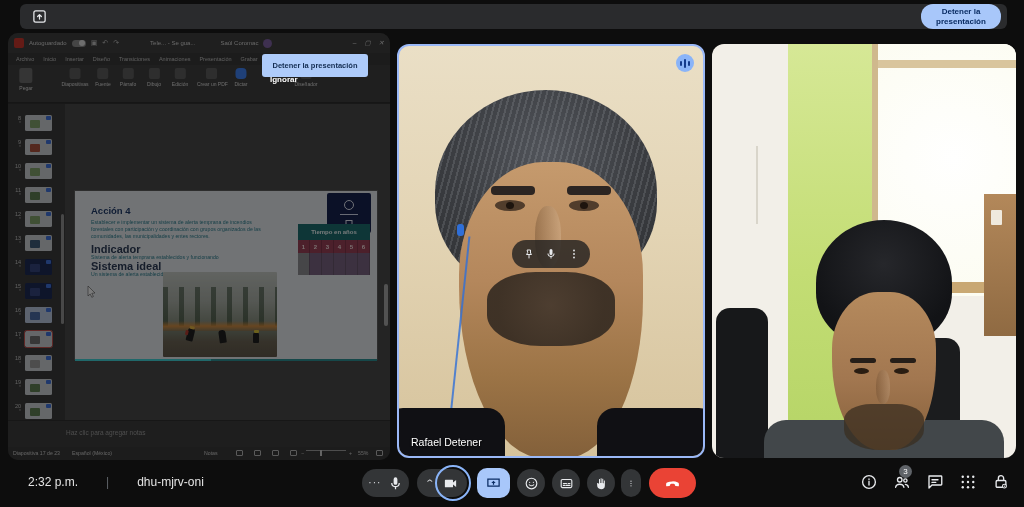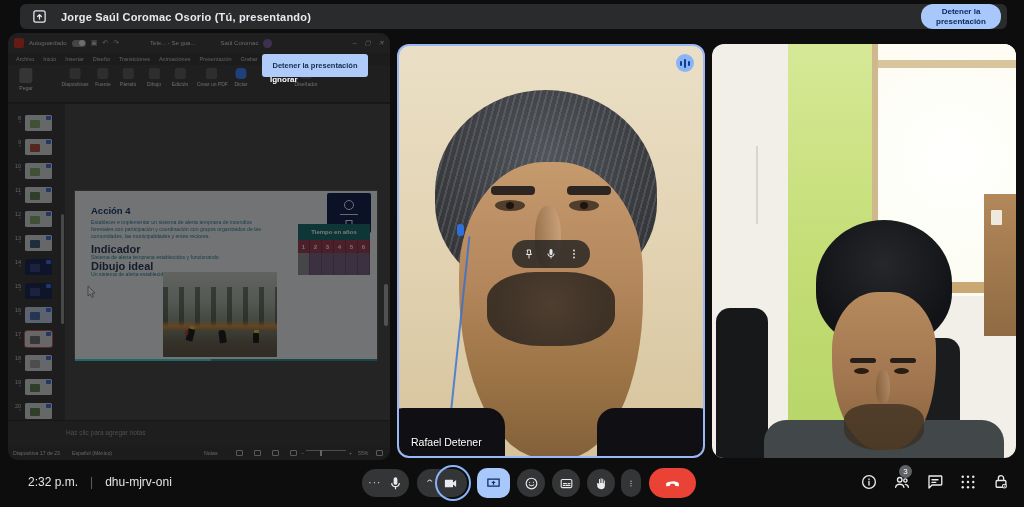--- a/index.html
+++ b/index.html
@@ -131,21 +131,21 @@
   .b-face{position:absolute;left:120px;top:248px;width:104px;height:158px;border-radius:44% 44% 42% 46%/36% 36% 56% 58%;
     background:linear-gradient(180deg,#b58a5d 0%,#a27750 55%,#855f3a 100%);}
   .b-brow{position:absolute;top:66px;width:26px;height:5px;background:#261e18;border-radius:3px;}
   .b-eye{position:absolute;top:76px;width:15px;height:6px;background:#2a1d12;border-radius:50%;}
   .b-nose{position:absolute;left:44px;top:78px;width:14px;height:34px;border-radius:45%;background:linear-gradient(90deg,rgba(60,35,15,.22),rgba(255,240,220,.15));}
   .b-beard{position:absolute;left:12px;top:112px;width:80px;height:46px;border-radius:34% 34% 44% 44%;background:rgba(58,45,32,.75);}
   .b-shirt{position:absolute;left:52px;bottom:-6px;width:240px;height:44px;background:#42474a;border-radius:22px 22px 0 0;}
 
   
   .bottombar{position:absolute;left:0;right:0;bottom:0;height:47px;background:#0d0d0d;}
-  .bb-left{position:absolute;left:28px;top:15px;display:flex;align-items:center;gap:12px;color:#e3e3e3;font-size:12px;}
+  .bb-left{position:absolute;left:28px;top:15px;display:flex;align-items:center;gap:28px;color:#e3e3e3;font-size:12px;}
   .bb-sep{color:#5f6368;}
   .controls{position:absolute;left:362px;top:8px;display:flex;align-items:center;}
   .ctl-pill{height:28px;background:#333537;border-radius:14px;display:flex;align-items:center;justify-content:space-evenly;color:#e8eaed;}
   .pill-mic{width:47px;}
   .pill-cam{width:50px;margin-left:8px;position:relative;}
   .dots-h{font-size:10px;letter-spacing:1px;color:#dadce0;line-height:1;}
   .chev{font-size:9px;color:#dadce0;line-height:1;transform:scaleX(1.4);}
   .cam-ring{position:absolute;right:-4px;top:-4px;width:36px;height:36px;border:2px solid #8ab4f8;border-radius:50%;pointer-events:none;}
   .btn-present{width:33px;height:30px;margin-left:10px;background:#a8c7fa;border:none;border-radius:10px;color:#0a2c63;display:flex;align-items:center;justify-content:center;cursor:pointer;}
   .ctl-circle{width:28px;height:28px;border-radius:50%;background:#333537;border:none;color:#e8eaed;display:flex;align-items:center;justify-content:center;margin-left:7px;cursor:pointer;}
@@ -161,21 +161,20 @@
 </head>
 <body>
 
 <div class="stage">
 
   <div class="topbar">
     <svg class="p-icon" viewBox="0 0 24 24" fill="none" stroke="currentColor" stroke-width="2">
         <rect x="3" y="3" width="18" height="18" rx="3"></rect>
         <path d="M12 16v-5.5M9 12l3-3 3 3" stroke-linecap="round" stroke-linejoin="round"></path>
       </svg>
-    <span class="p-label">Jorge Saúl Coromac Osorio (Tú, presentando)</span>
     <button class="stop-btn">Detener la presentación</button>
   </div>
 
   <div class="share-tile">
     <div class="ppt">
 
       <div class="ppt-titlebar">
         <span class="ppt-appicon"></span>
         <span>Autoguardado</span>
         <span class="toggle"></span>
@@ -338,21 +337,21 @@
             </div>
           <span class="tscroll"></span>
         </div>
 
         <div class="canvas">
           <div class="slide">
             <span class="sl-title">Acción 4</span>
             <span class="sl-body">Establecer e implementar un sistema de alerta temprana de incendios forestales con participación y coordinación con grupos organizados de las comunidades, las municipalidades y entes rectores.</span>
             <span class="sl-h2" style="top:52px">Indicador</span>
             <span class="sl-small" style="top:63px">Sistema de alerta temprana establecidos y funcionando</span>
-            <span class="sl-h2" style="top:69px">Dibujo ideal</span>
+            <span class="sl-h2" style="top:69px">Sistema ideal</span>
             <span class="sl-small" style="top:80px">Un sistema de alerta establecido.</span>
             <div class="sl-logo">
                 <span class="ring"></span>
                 <span class="ln"></span>
                 <span class="bx"></span>
               </div>
             <div class="sl-table">
               <div class="tt-head">Tiempo en años</div>
               <div class="tt-nums">
                 <span>1</span>

